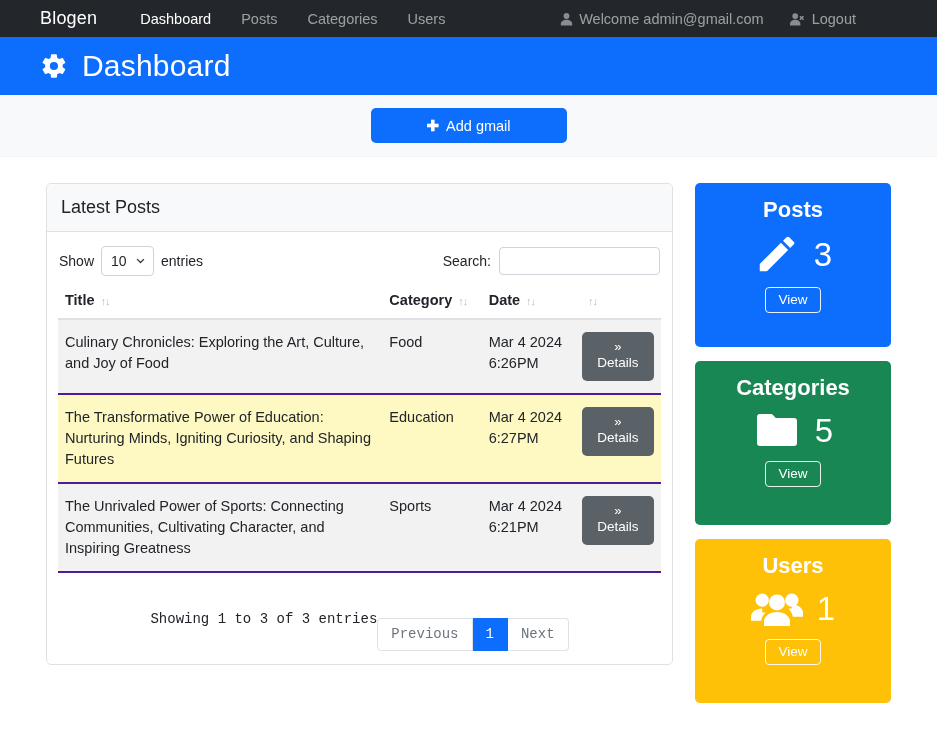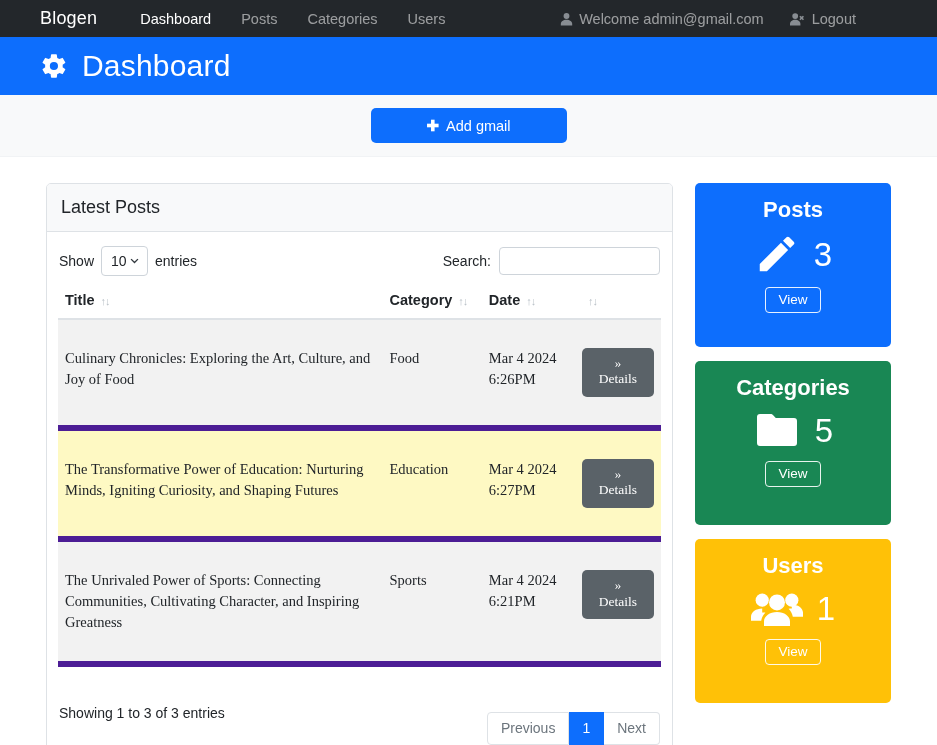--- a/index.html
+++ b/index.html
@@ -124,21 +124,21 @@
     justify-content: space-between;
     padding: 4px 1px 8px 1px;
   }
   .dt-length { display: flex; align-items: center; gap: 7px; font-size: 14px; }
   .dt-select {
     appearance: none;
     -webkit-appearance: none;
     border: 1px solid #ced4da;
     border-radius: 4px;
     background: #fff;
-    padding: 4px 20px 4px 9px;
+    padding: 4px 26px 4px 9px;
     font-size: 14px;
     font-family: inherit;
     color: #212529;
     height: 30px;
     cursor: pointer;
   }
   .select-wrap { position: relative; display: inline-flex; }
   .select-wrap .chev {
     position: absolute; right: 8px; top: 50%;
     transform: translateY(-50%);
@@ -173,27 +173,26 @@
     color: #b9c0c7;
     font-size: 11px;
     margin-left: 6px;
     letter-spacing: -1px;
   }
   .th-title { width: 344px; }
   .th-cat { width: 100px; }
   .th-date { width: 96px; }
   .th-act { width: 80px; }
   table.dt tbody td {
-    padding: 28px 7px;
+    padding: 12px 7px;
     font-size: 14.5px;
     color: #212529;
     vertical-align: top;
-    border-bottom: 6px solid #4c1d95;
+    border-bottom: 2px solid #4c1d95;
     line-height: 1.45;
-    font-family: Liberation Serif, serif;
   }
   table.dt tbody tr.odd td { background: #f2f2f2; }
   table.dt tbody tr.even td { background: #fef9c3; }
   td.cell-actions { padding: 9px 0 9px 7px; }
 
   .btn-details {
     background: #5a6268;
     color: #fff;
     border: none;
     border-radius: 5px;
@@ -205,24 +204,25 @@
     text-align: center;
     cursor: pointer;
     display: block;
   }
   .btn-details .chevs { display: block; font-size: 13px; }
 
   
   .dt-bottom {
     display: flex;
     align-items: center;
-    justify-content: space-between;
+    justify-content: center;
     padding: 13px 1px 13px 1px;
     font-size: 14px;
     color: #212529;
+    font-family: Liberation Mono, monospace;
   }
   .pagination { display: flex; }
   .page-item {
     border: 1px solid #dee2e6;
     border-left-width: 0;
     padding: 7px 13px;
     font-size: 14px;
     color: #6c757d;
     background: #fff;
     cursor: pointer;

